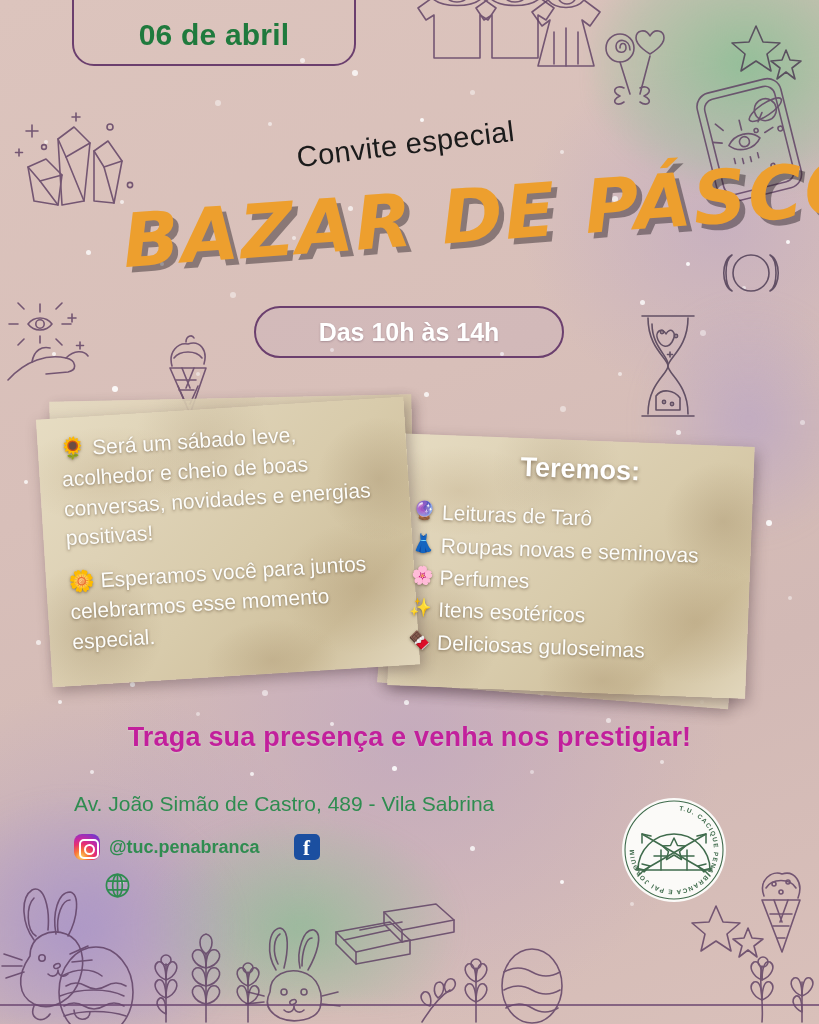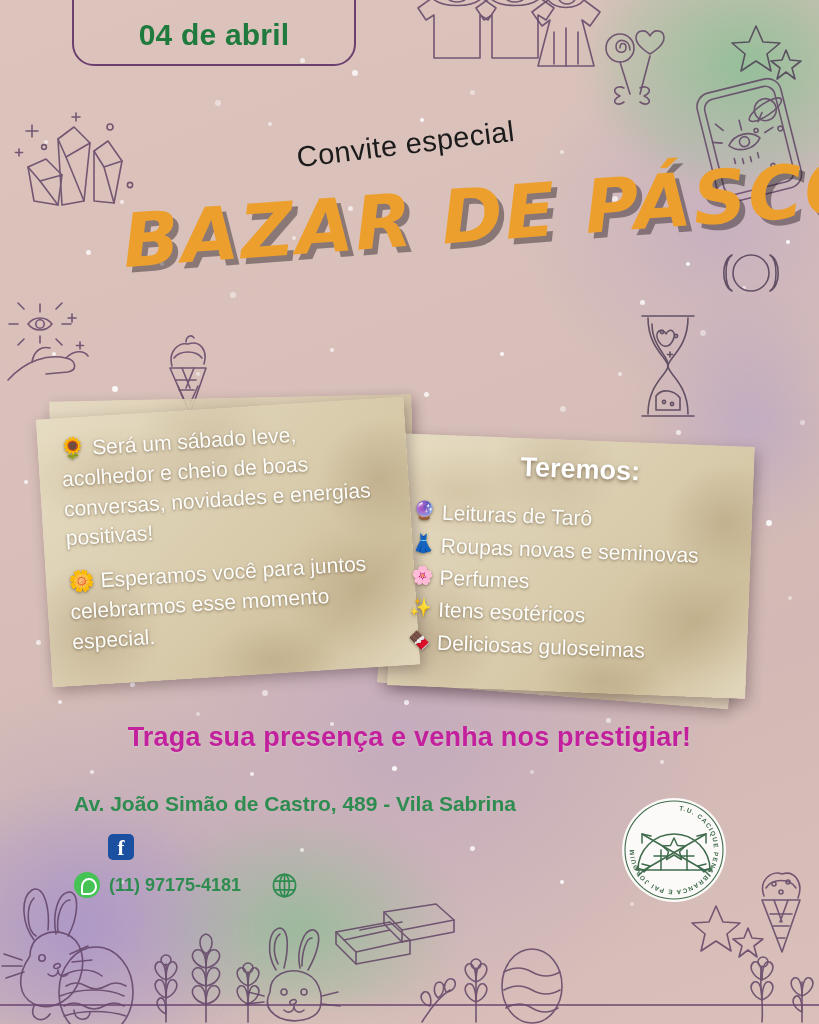--- a/index.html
+++ b/index.html
@@ -146,21 +146,21 @@
   .cta{
     position:absolute;left:0;top:722px;width:819px;text-align:center;
     font-size:27px;font-weight:bold;color:#c2209c;
     letter-spacing:.2px;
     text-shadow:0 1px 2px rgba(255,255,255,.25);
   }
 
   
   .address{
     position:absolute;left:74px;top:792px;
-    font-size:21px;font-weight:bold;color:#2f8c50;
+    font-size:21px;font-weight:normal;color:#2f8c50;
   }
   .contacts{position:absolute;left:74px;top:830px;width:540px;}
   .crow{display:flex;align-items:center;height:34px;margin-bottom:4px;}
   .citem{display:flex;align-items:center;gap:9px;}
   .citem .ctext{font-size:18px;font-weight:bold;color:#2f8c50;white-space:nowrap;}
   .gap-a{width:34px;}
   .gap-b{width:30px;}
 
   .ig-icon{width:26px;height:26px;border-radius:8px;position:relative;
     background:radial-gradient(circle at 28% 88%, #fdd35c 0%, #f77737 22%, #e8306f 44%, #c32aa3 62%, #7b36c9 85%);}
@@ -465,26 +465,29 @@
     <path d="M22 62 C32 58 36 48 30 44 C24 42 22 52 22 62 Z"></path>
     <path d="M62 84 L62 44"></path>
     <path d="M62 58 C52 54 48 44 54 40 C60 38 62 48 62 58 Z"></path>
     <path d="M62 58 C72 54 76 44 70 40 C64 38 62 48 62 58 Z"></path>
     <path d="M62 74 C54 70 50 62 56 58 C61 57 62 66 62 74 Z"></path>
   </svg>
 
   <div class="floor-line"></div>
 
   <div class="date-badge">
-    <span>04 de abril</span>
+    <span>06 de abril</span>
   </div>
 
   <div class="convite">Convite especial</div>
   <div class="title">BAZAR DE PÁSCOA</div>
 
+  <div class="time-pill">
+    <span>Das 10h às 14h</span>
+  </div>
 
   <div class="paper card-right-under"></div>
   <div class="paper card-left-under"></div>
   <div class="paper card-right"></div>
   <div class="paper card-left"></div>
 
   <div class="card-txt txt-left">
     <p>🌻 Será um sábado leve, acolhedor e cheio de boas conversas, novidades e energias positivas!</p>
     <p>🌼 Esperamos você para juntos celebrarmos esse momento especial.</p>
   </div>
@@ -514,32 +517,32 @@
         </li>
       </ul>
   </div>
 
   <div class="cta">Traga sua presença e venha nos prestigiar!</div>
 
   <div class="address">Av. João Simão de Castro, 489 - Vila Sabrina</div>
 
   <div class="contacts">
     <div class="crow">
+      <div class="citem">
+        <div class="ig-icon"></div>
+        <span class="ctext">@tuc.penabranca</span>
+      </div>
       <div class="gap-a"></div>
       <div class="citem">
         <div class="fb-icon">
             <span>f</span>
           </div>
       </div>
     </div>
     <div class="crow">
-      <div class="citem">
-        <div class="wa-icon"></div>
-        <span class="ctext">(11) 97175-4181</span>
-      </div>
       <div class="gap-b"></div>
       <div class="citem">
         <svg class="globe-icon" viewBox="0 0 28 28" fill="none" stroke="#2f8c50" stroke-width="1.7">
           <circle cx="14" cy="14" r="11.5"></circle>
           <ellipse cx="14" cy="14" rx="5" ry="11.5"></ellipse>
           <path d="M3 9.5 H25 M3 18.5 H25 M14 2.5 V25.5"></path>
         </svg>
       </div>
     </div>
   </div>

